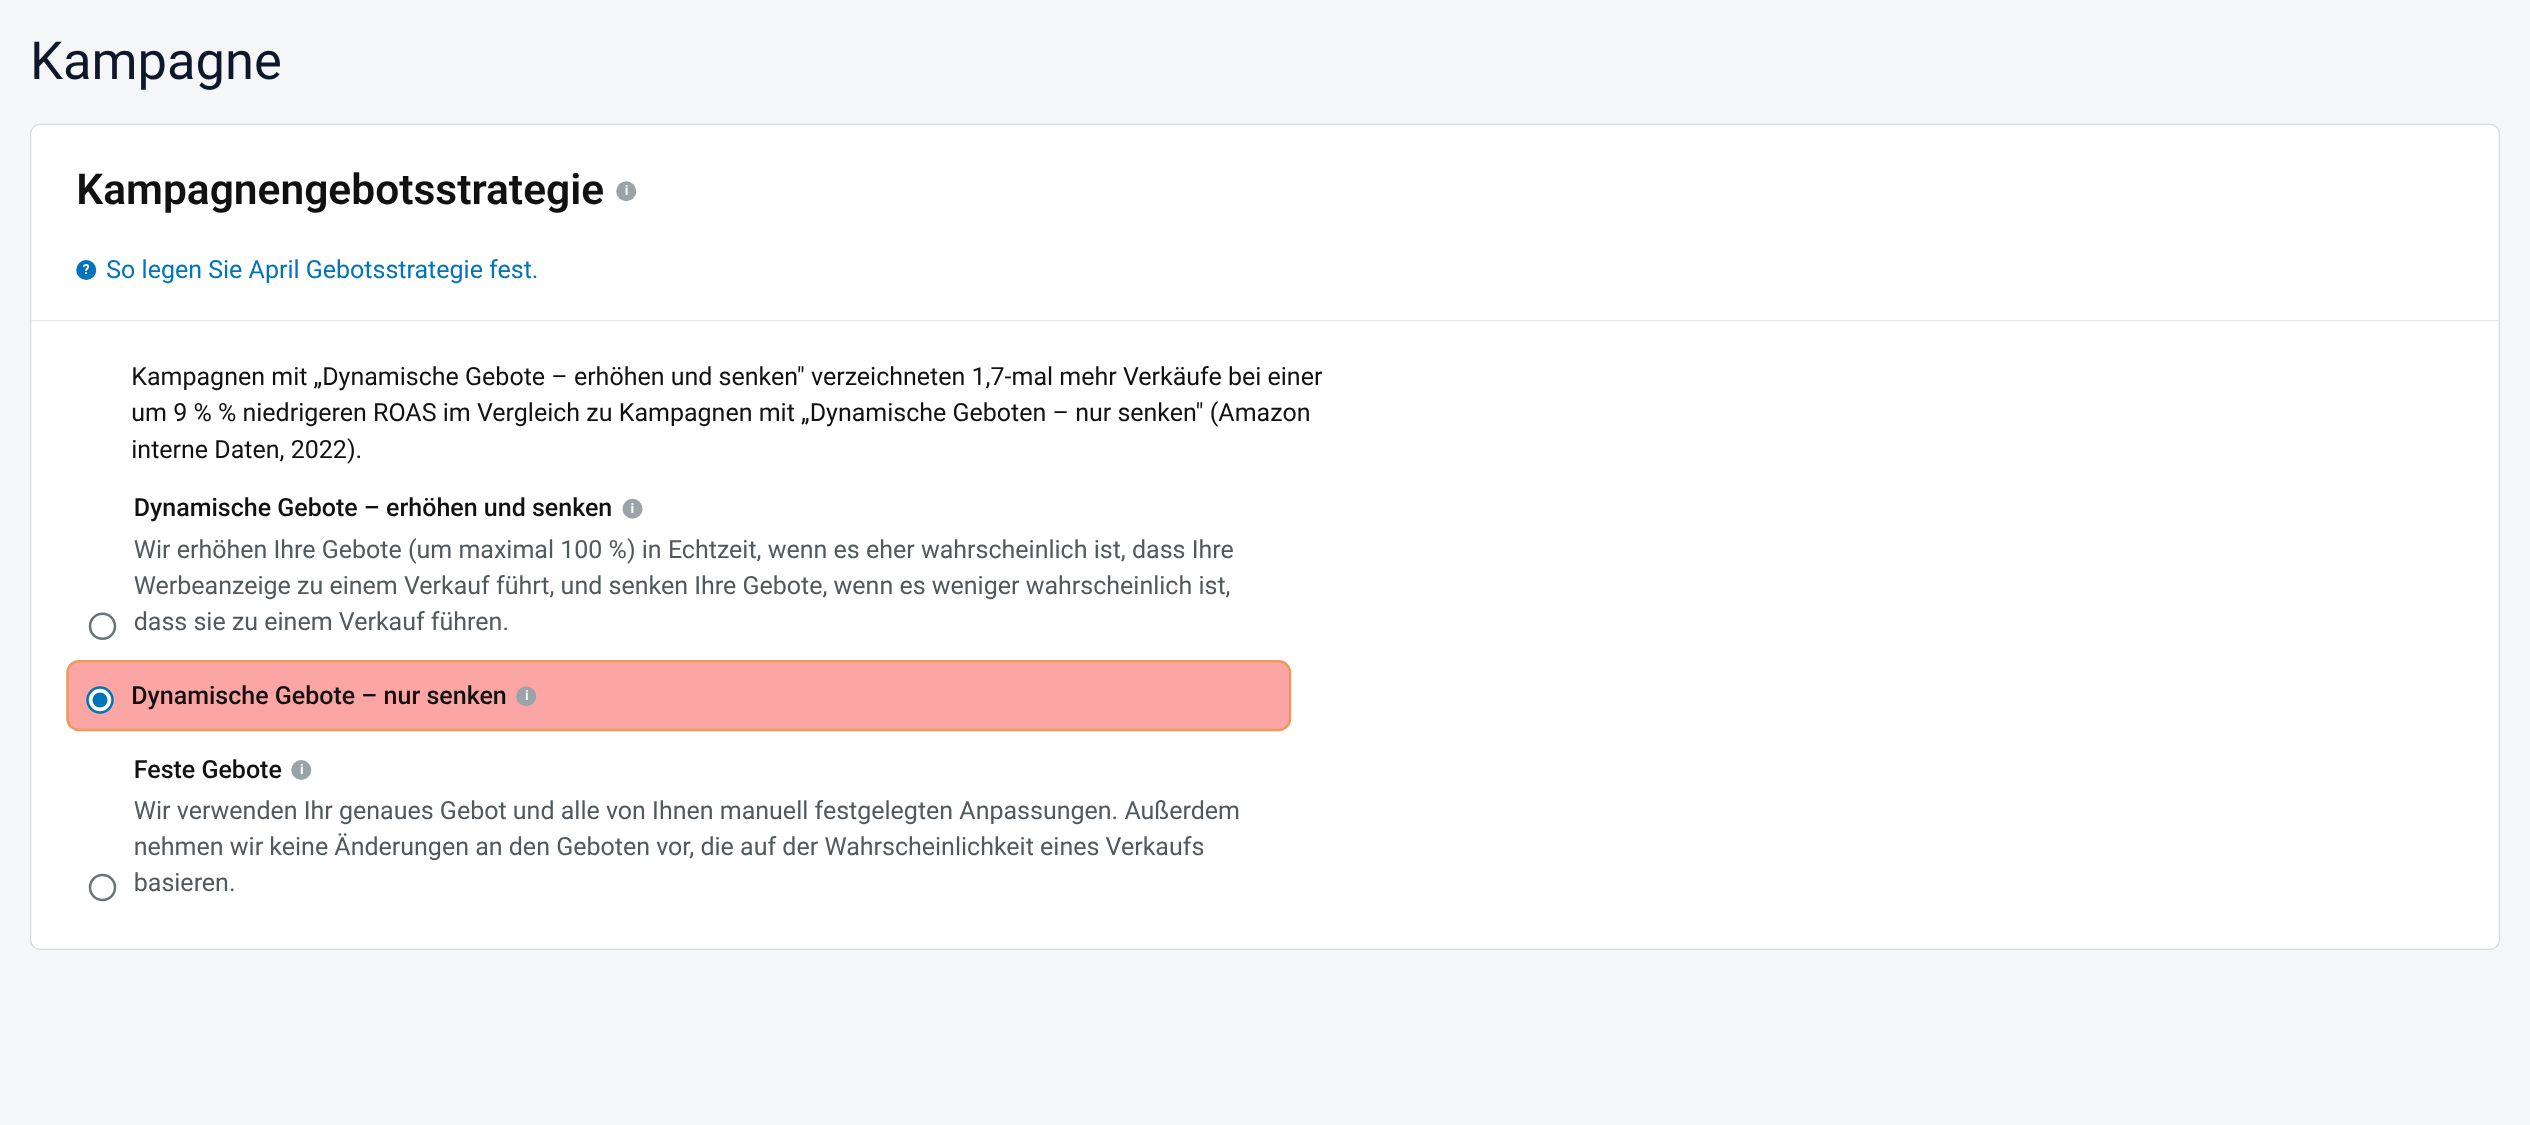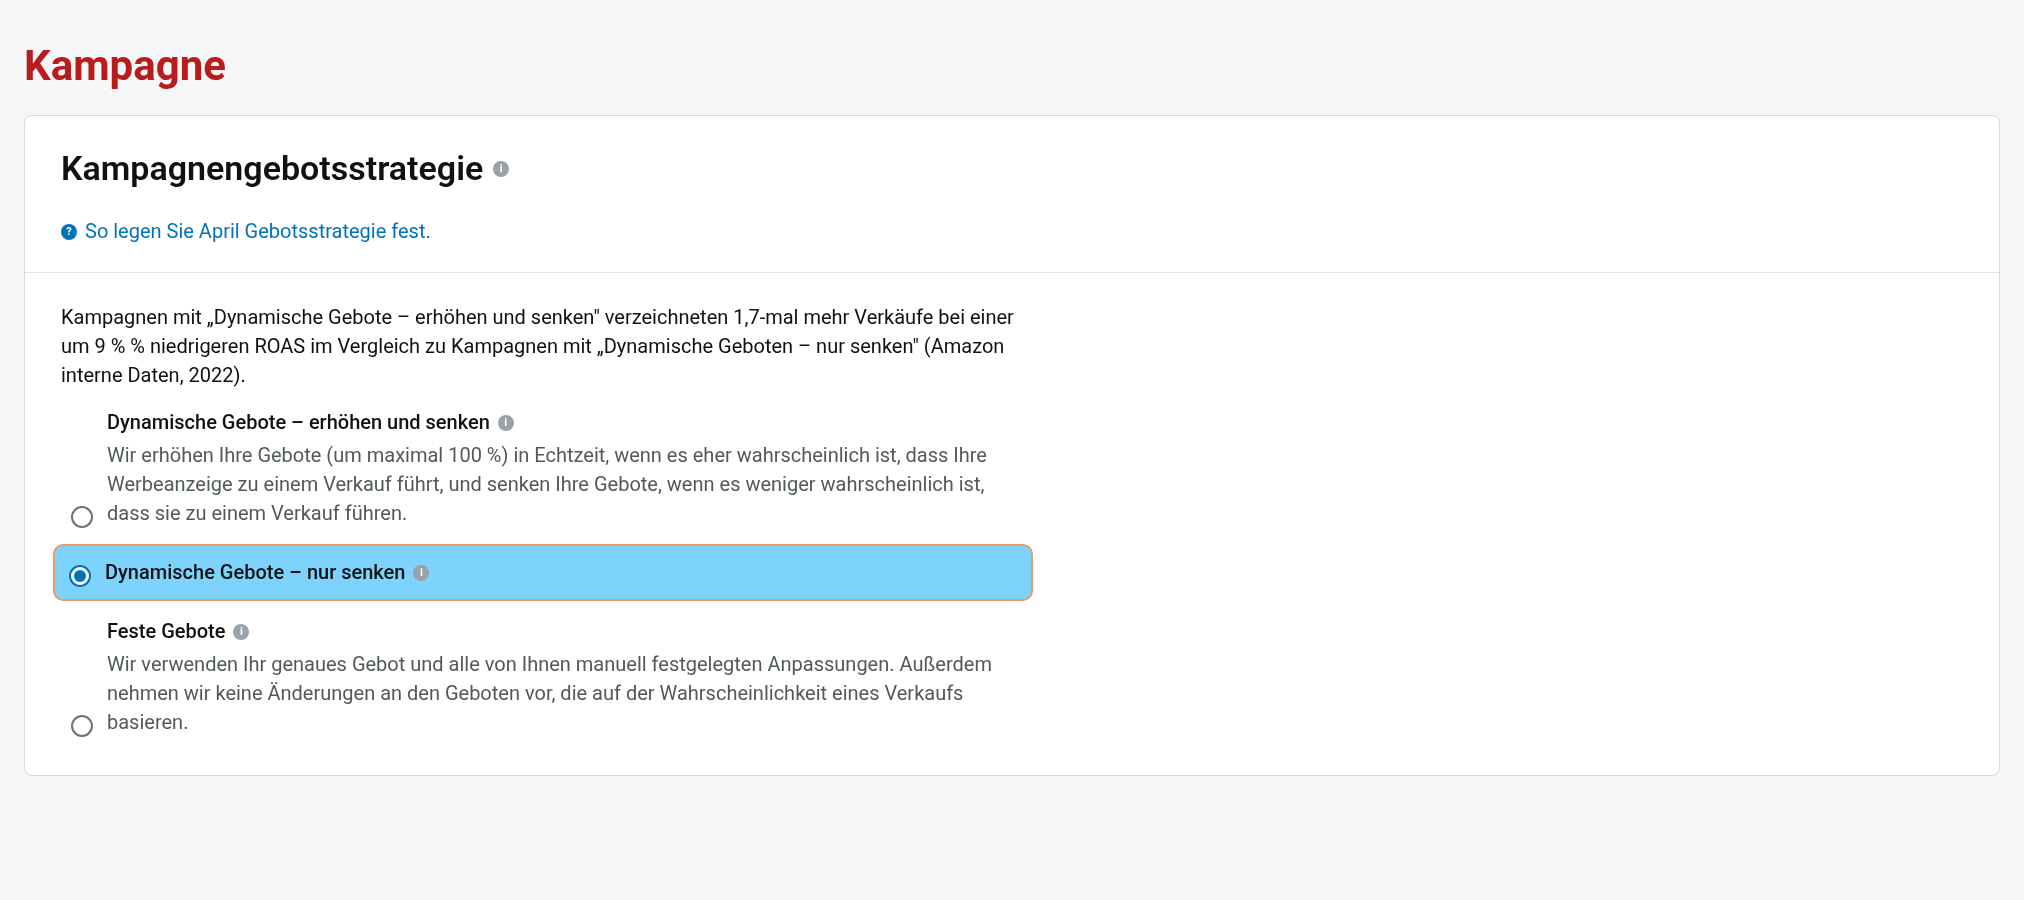--- a/index.html
+++ b/index.html
@@ -8,23 +8,23 @@
     background: #f5f6f7;
     color: #111;
     font-size: 20px;
     line-height: 1.45;
   }
   .page {
     padding: 20px 24px 40px 24px;
   }
   h1.page-title {
     font-size: 42px;
-    font-weight: 700;
-    margin: 16px 0 18px 0;
-    color: #b91c1c;
+    font-weight: 400;
+    margin: 0 0 18px 0;
+    color: #0f172a;
   }
   .card {
     background: #fff;
     border: 1px solid #d5dbdb;
     border-radius: 8px;
   }
   .card-header {
     display: flex;
     justify-content: space-between;
     align-items: baseline;
@@ -51,34 +51,35 @@
     white-space: nowrap;
   }
   .card-body {
     padding: 30px 36px 30px 36px;
   }
   .intro {
     font-size: 20px;
     color: #111;
     max-width: 960px;
     margin-bottom: 10px;
+    margin-left: 44px;
   }
   .options {
     margin-top: 6px;
   }
   .option {
     display: flex;
     align-items: flex-end;
     gap: 14px;
     padding: 6px 8px;
     border-radius: 6px;
     border: 2px solid transparent;
   }
   .option.highlight {
-    background: #7dd3fc;
+    background: #fca5a5;
     border-color: #ec9a64;
     border-radius: 10px;
     padding: 12px 14px;
     margin: 8px 0 8px -8px;
     max-width: 980px;
   }
   .radio {
     width: 22px;
     height: 22px;
     border: 2px solid #6a7377;

